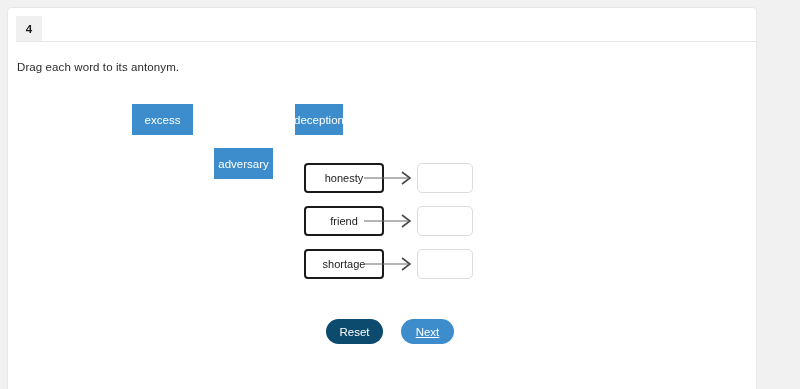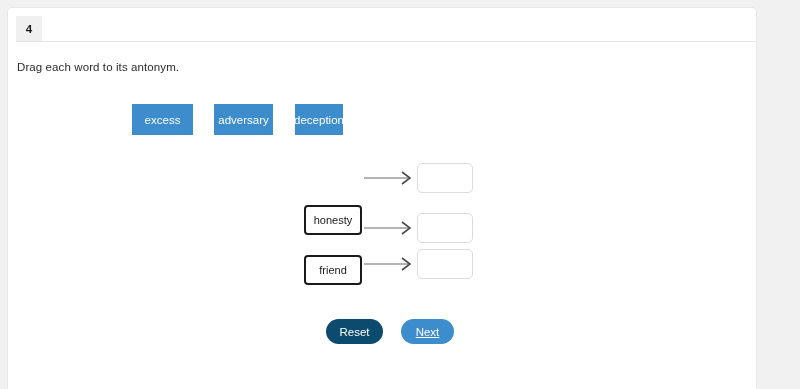--- a/index.html
+++ b/index.html
@@ -88,56 +88,55 @@
     font-size: 11.5px;
     display: flex;
     align-items: center;
     justify-content: center;
     box-sizing: border-box;
     padding: 0 12px;
     white-space: nowrap;
     cursor: move;
   }
   .chip-0 { left: 0px;   width: 61px; }
-  .chip-1 { left: 82px;  width: 59px; }
+  .chip-1 { left: 82px;  width: 59px; margin-top: 44px; }
   .chip-2 { left: 163px; width: 48px; }
 
   
   .match-area {
     position: absolute;
     left: 296px;
     top: 155px;
   }
   .match-row {
     position: absolute;
     left: 0;
     height: 30px;
     width: 170px;
   }
   .match-row-0 { top: 0px; }
-  .match-row-1 { top: 50px; padding-left: 44px; }
+  .match-row-1 { top: 43px; padding-left: 44px; }
   .match-row-2 { top: 86px; }
 
   .word-box {
     position: absolute;
     left: 0;
     top: 0;
-    width: 58px;
+    width: 80px;
     height: 30px;
     border: 2px solid #1a1a1a;
     border-radius: 4px;
     background: #ffffff;
     box-sizing: border-box;
     display: flex;
     align-items: center;
     justify-content: center;
     font-size: 11px;
     color: #1a1a1a;
     white-space: nowrap;
-    margin-top: 42px;
   }
 
   .arrow {
     position: absolute;
     left: 60px;
     top: 0;
     width: 52px;
     height: 30px;
   }
   .arrow svg { display: block; }
@@ -246,20 +245,23 @@
           <line x1="0" y1="15" x2="44" y2="15" stroke="#6b6b6b" stroke-width="1.2"></line>
           <polyline points="38,9 46,15 38,21" fill="none" stroke="#4a4a4a" stroke-width="1.6"></polyline>
         </svg>
       </div>
       <div class="drop-zone">
         <span></span>
       </div>
     </div>
 
     <div class="match-row match-row-2">
+      <div class="word-box">
+        <span>shortage</span>
+      </div>
       <div class="arrow">
         <svg width="52" height="30" viewBox="0 0 52 30" aria-hidden="true">
           <line x1="0" y1="15" x2="44" y2="15" stroke="#6b6b6b" stroke-width="1.2"></line>
           <polyline points="38,9 46,15 38,21" fill="none" stroke="#4a4a4a" stroke-width="1.6"></polyline>
         </svg>
       </div>
       <div class="drop-zone">
         <span></span>
       </div>
     </div>

